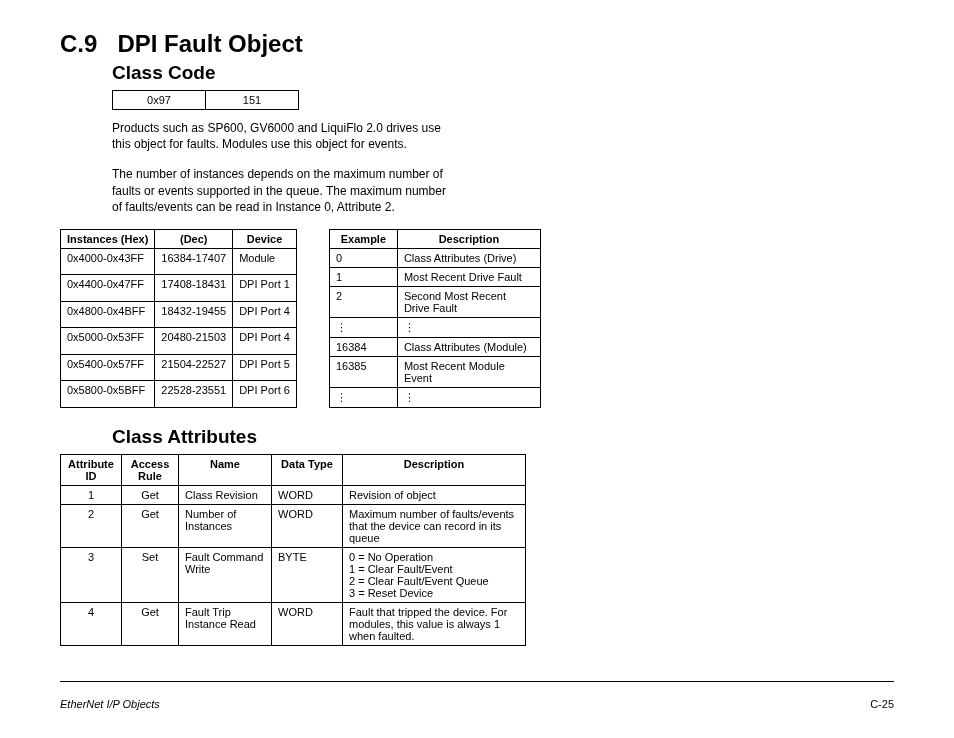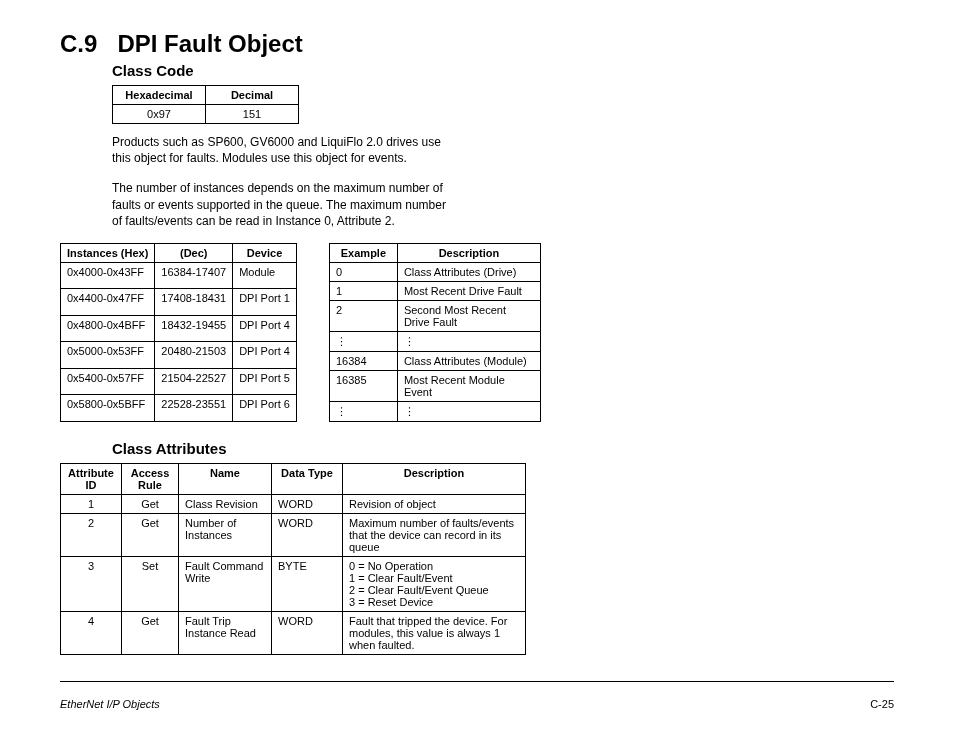--- a/index.html
+++ b/index.html
@@ -18,21 +18,21 @@
   }
   h1 {
     font-size: 24px;
     font-weight: bold;
     margin: 0 0 4px 0;
   }
   .indent {
     margin-left: 52px;
   }
   h2 {
-    font-size: 15px;
+    font-size: 19px;
     font-weight: bold;
     margin: 0 0 6px 0;
   }
   p {
     font-size: 12px;
     line-height: 1.35;
     margin: 6px 0 14px 0;
     max-width: 340px;
   }
   table {
@@ -88,24 +88,20 @@
 
 <div class="page">
   <h1>
     <span>C.9</span>&nbsp;&nbsp;&nbsp;<span>DPI Fault Object</span>
   </h1>
 
   <div class="indent">
     <h2>Class Code</h2>
     <table class="class-code-table">
       <tbody>
-          <tr>
-        <th>Hexadecimal</th>
-        <th>Decimal</th>
-      </tr>
       <tr>
         <td>0x97</td>
         <td>151</td>
       </tr>
     </tbody>
       </table>
 
     <p>Products such as SP600, GV6000 and LiquiFlo 2.0 drives use this object for faults. Modules use this object for events.</p>
 
     <p>The number of instances depends on the maximum number of faults or events supported in the queue. The maximum number of faults/events can be read in Instance 0, Attribute 2.</p>

